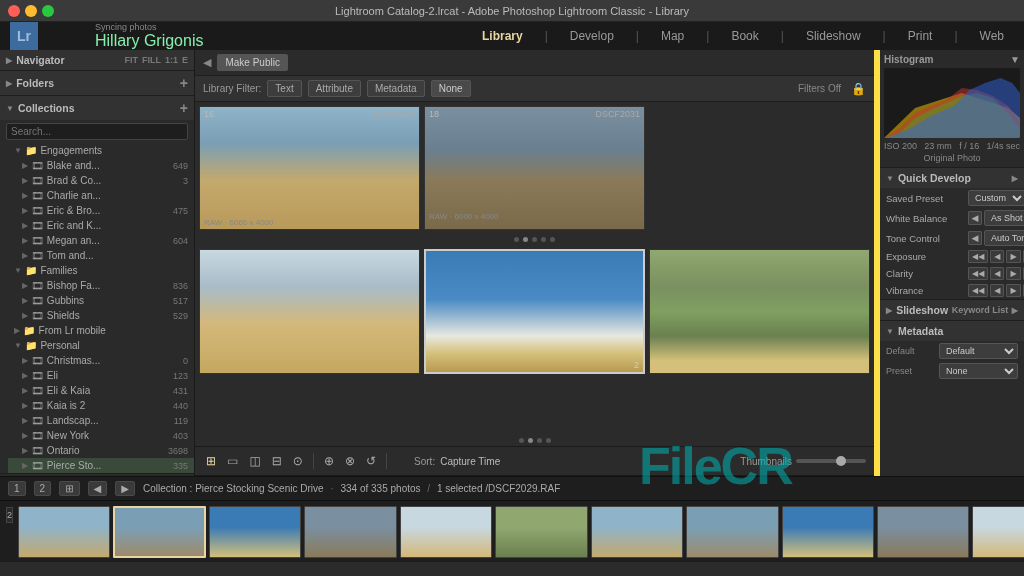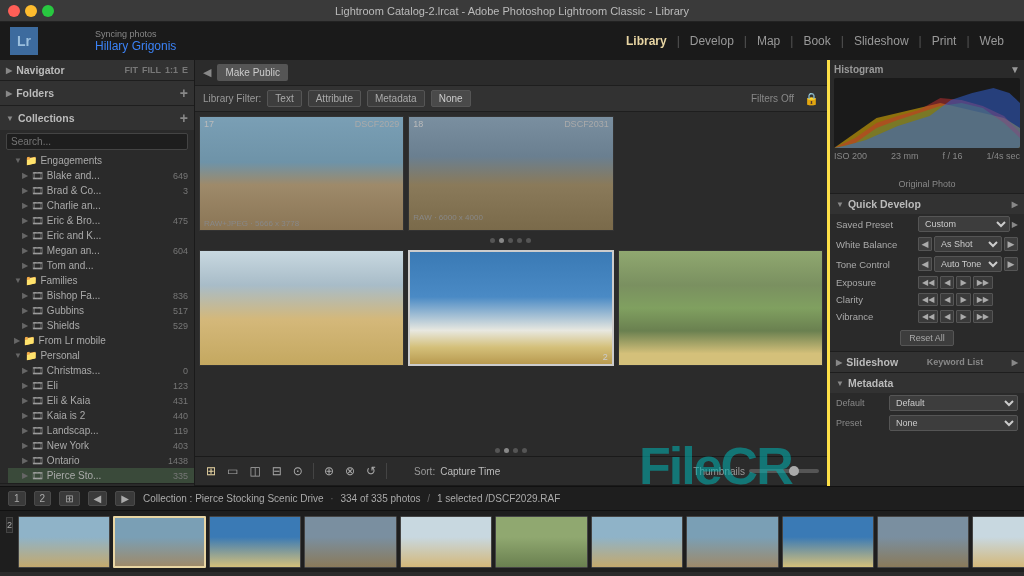--- a/index.html
+++ b/index.html
@@ -39,42 +39,42 @@
     .tb-min { background: #febc2e; }
     .tb-max { background: #28c840; }
     #titlebar-text {
       font-size: 11px;
       color: #bbb;
     }
 
     
     #topnav {
       background: #1a1a1a;
-      height: 38px;
+      height: 28px;
       display: flex;
       align-items: center;
       padding: 0 10px;
     }
     #lr-logo {
       width: 28px; height: 28px;
       background: #3d6b9e;
       display: flex; align-items: center; justify-content: center;
       font-size: 14px; font-weight: bold; color: #9bbfde;
       margin-right: 12px;
       flex-shrink: 0;
     }
     #user-info {
       display: flex; flex-direction: column;
       margin-right: auto;
       margin-left: 45px;
     }
     #syncing-text { font-size: 9px; color: #888; }
-    #username { font-size: 12px; color: #3b82f6; font-weight: 500; }
+    #username { font-size: 16px; color: #86efac; font-weight: 500; }
     #main-nav {
-      display: flex; align-items: center; gap: 0;
+      display: flex; align-items: center; gap: 12px;
     }
     .nav-item {
       padding: 4px 10px;
       color: #999;
       font-size: 12px;
       cursor: pointer;
       position: relative;
     }
     .nav-item.active {
       color: #e8d5a3;
@@ -299,23 +299,23 @@
     }
     .dot {
       width: 5px; height: 5px;
       border-radius: 50%;
       background: #555;
     }
     .dot.active { background: #888; }
 
     
     #right-panel {
-      width: 197px;
+      width: 150px;
       background: #2a2a2a;
-      border-left: 3px solid #fde047;
+      border-left: 6px solid #fde047;
       flex-shrink: 0;
       display: flex;
       flex-direction: column;
       font-size: 10.5px;
       overflow-y: auto;
     }
 
     
     #histogram-section {
       background: #2a2a2a;
@@ -341,21 +341,21 @@
       display: flex;
       justify-content: space-between;
       font-size: 9px;
       color: #888;
       margin-top: 3px;
     }
     #histogram-type {
       font-size: 9px;
       color: #888;
       text-align: center;
-      margin-top: 18px;
+      margin-top: 2px;
     }
 
     
     .right-section-header {
       display: flex;
       align-items: center;
       background: #323232;
       padding: 4px 6px;
       font-size: 10.5px;
       font-weight: 600;
@@ -771,21 +771,21 @@
         <div class="tree-item">
             <span class="arrow">▶</span>
             <span class="icon">🎞</span>
             <span>New York</span>
             <span class="count">403</span>
           </div>
         <div class="tree-item">
             <span class="arrow">▶</span>
             <span class="icon">🎞</span>
             <span>Ontario</span>
-            <span class="count">1438</span>
+            <span class="count">3698</span>
           </div>
         <div class="tree-item" style="background:#3a4a3a;">
             <span class="arrow">▶</span>
             <span class="icon">🎞</span>
             <span>Pierce Sto...</span>
             <span class="count">335</span>
           </div>
       </div>
     </div>
 
@@ -808,26 +808,26 @@
       <button class="filter-btn">Attribute</button>
       <button class="filter-btn">Metadata</button>
       <button class="filter-btn active">None</button>
       <span id="filters-off">Filters Off</span>
       <span style="margin-left:4px;color:#888;font-size:12px;">🔒</span>
     </div>
 
     <div id="photo-grid">
 
       <div class="photo-cell">
-        <div class="photo-inner photo-road">
+        <div class="photo-inner photo-sandy">
           <div class="photo-label">
-            <span class="photo-num">17</span>
-            <span class="photo-name">DSCF2029</span>
-          </div>
-          <div style="position:absolute;bottom:2px;left:4px;font-size:8px;color:#888;">RAW+JPEG · 5666 x 3778</div>
+            <span class="photo-num">16</span>
+            <span class="photo-name">DSCF2028</span>
+          </div>
+          <div style="position:absolute;bottom:2px;left:4px;font-size:8px;color:#888;">RAW · 6066 x 4000</div>
         </div>
       </div>
       <div class="photo-cell">
         <div class="photo-inner photo-hills">
           <div class="photo-label">
             <span class="photo-num">18</span>
             <span class="photo-name">DSCF2031</span>
           </div>
           <div style="position:absolute;bottom:8px;left:4px;font-size:8px;color:#888;">RAW · 6000 x 4000</div>
         </div>
@@ -974,23 +974,20 @@
     <div class="qd-row">
       <span class="qd-label">Vibrance</span>
       <div class="qd-btns4">
         <span class="qd-btn-sm">◀◀</span>
         <span class="qd-btn-sm">◀</span>
         <span class="qd-btn-sm">▶</span>
         <span class="qd-btn-sm">▶▶</span>
       </div>
     </div>
 
-    <div style="text-align:right;padding:2px 6px;">
-      <button class="reset-all-btn">Reset All</button>
-    </div>
 
     <div class="right-section-header">
       <span class="arrow">▶</span>
       <span>Slideshow</span>
       <span style="margin-left:auto;font-size:9px;color:#888;">Keyword List</span>
       <span class="right-arrow">▶</span>
     </div>
 
     <div class="right-section-header">
       <span class="arrow">▼</span>

